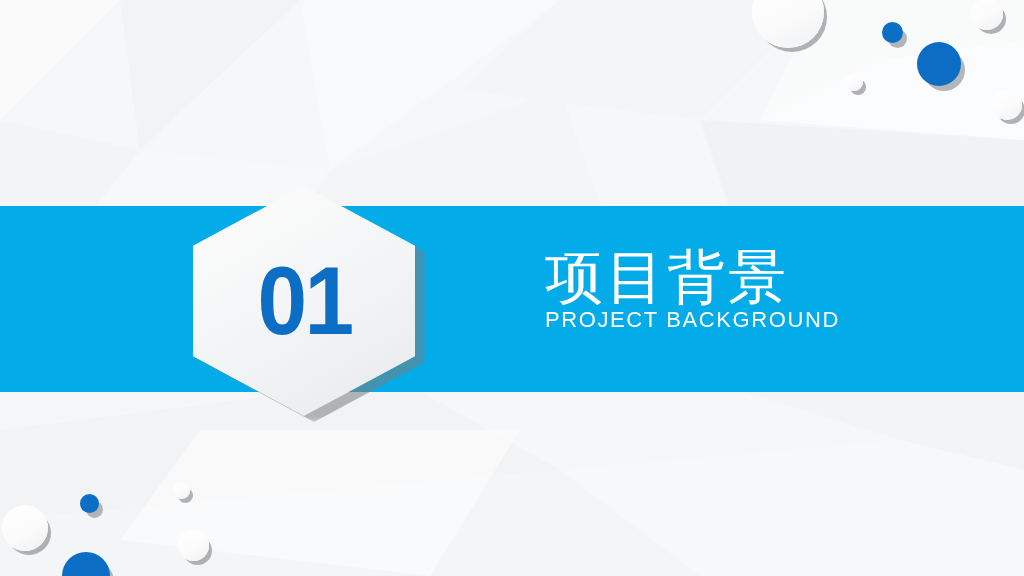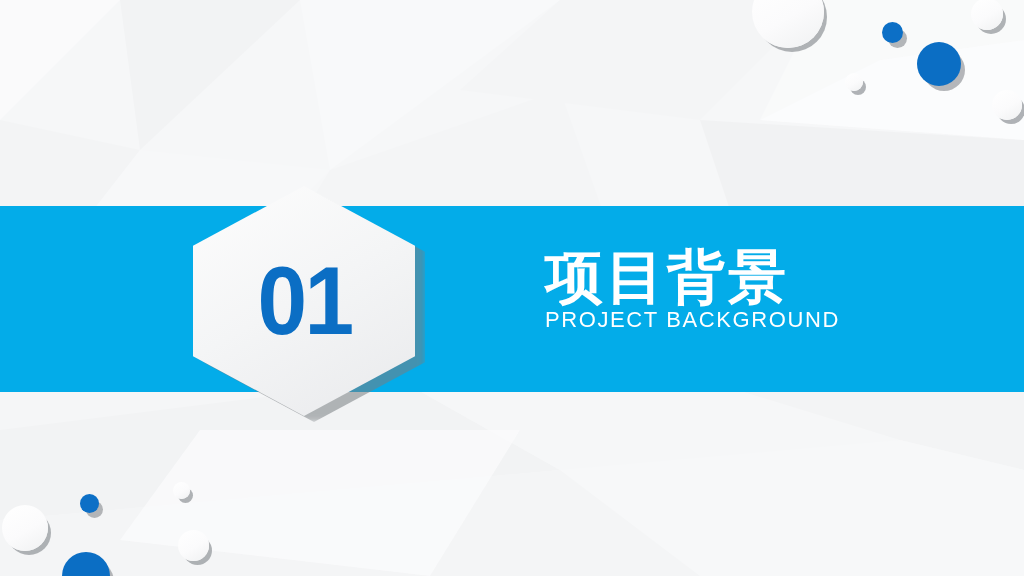--- a/index.html
+++ b/index.html
@@ -87,21 +87,21 @@
 
   
   .title-block {
     position: absolute;
     left: 545px;
     top: 246px;
     width: 420px;
   }
   .title-main {
     font-family: "Liberation Sans", "DejaVu Sans", sans-serif;
-    font-weight: bold;
+    font-weight: normal;
     font-size: 58px;
     line-height: 1.08;
     color: #ffffff;
     letter-spacing: 3px;
     white-space: nowrap;
   }
   .title-sub {
     font-family: "Liberation Sans", "DejaVu Sans", sans-serif;
     font-weight: normal;
     font-size: 22px;

